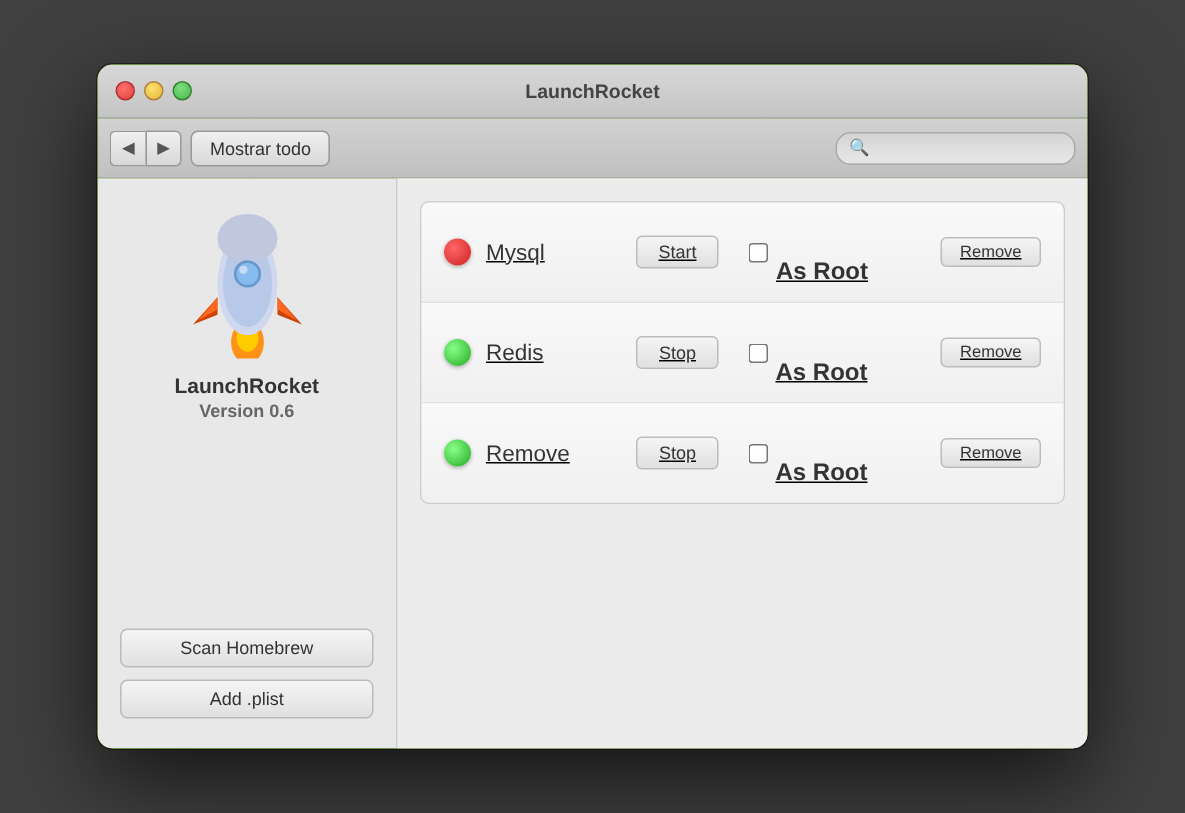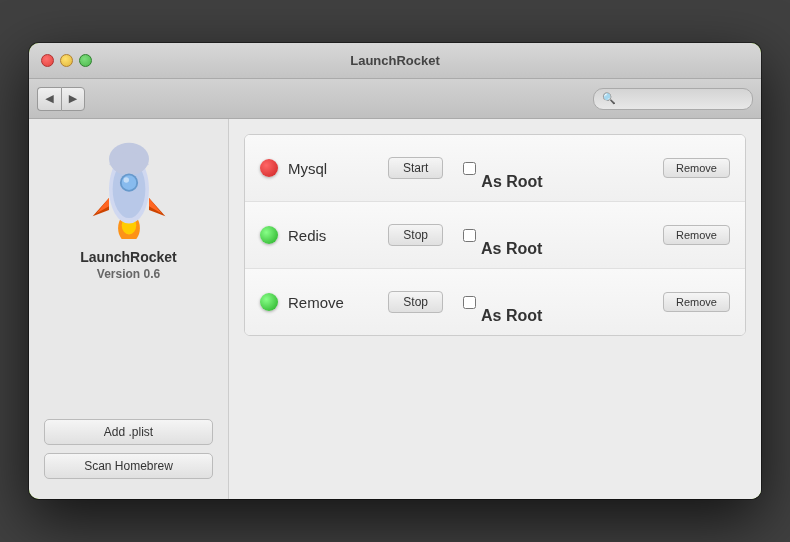--- a/index.html
+++ b/index.html
@@ -8,21 +8,21 @@
       background: #404040;
       display: flex;
       align-items: center;
       justify-content: center;
       width: 790px;
       height: 542px;
       font-family: -apple-system, "Helvetica Neue", Helvetica, sans-serif;
     }
 
     .window {
-      width: 732px;
+      width: 660px;
       background: #84cc16;
       border-radius: 10px;
       box-shadow: 0 20px 60px rgba(0,0,0,0.7), 0 0 0 1px rgba(0,0,0,0.4);
       overflow: hidden;
     }
 
     .titlebar {
       background: linear-gradient(to bottom, #d8d8d8, #c4c4c4);
       height: 36px;
       display: flex;
@@ -207,20 +207,21 @@
     }
 
     .service-list {
       display: flex;
       flex-direction: column;
       gap: 0;
       border: 1px solid #ccc;
       border-radius: 6px;
       overflow: hidden;
       background: white;
+      text-decoration: underline;
     }
 
     .service-row {
       display: flex;
       align-items: center;
       padding: 10px 15px;
       border-bottom: 1px solid #e0e0e0;
       gap: 10px;
       background: linear-gradient(to bottom, #f9f9f9, #f0f0f0);
     }
@@ -308,20 +309,21 @@
       <div class="traffic-light maximize"></div>
     </div>
     <span class="title">LaunchRocket</span>
   </div>
 
   <div class="toolbar">
     <div class="nav-btn-group">
       <div class="nav-btn">◀</div>
       <div class="nav-btn">▶</div>
     </div>
+    <button class="mostrar-btn">Mostrar todo</button>
     <div class="search-box">
       <span class="search-icon">🔍</span>
       <input class="search-input" type="text" style="">
     </div>
   </div>
 
   <div class="content">
 
     <div class="sidebar">
 
@@ -346,22 +348,22 @@
 
         <path d="M28 65 L14 82 L28 74 Z" fill="#ff6622"></path>
 
         <path d="M72 65 L86 82 L72 74 Z" fill="#ff6622"></path>
       </svg>
 
       <span class="app-name">LaunchRocket</span>
       <span class="app-version">Version 0.6</span>
 
       <div class="sidebar-buttons">
+        <button class="sidebar-btn">Scan Homebrew</button>
         <button class="sidebar-btn">Add .plist</button>
-        <button class="sidebar-btn">Scan Homebrew</button>
       </div>
     </div>
 
     <div class="main">
       <div class="service-list">
 
         <div class="service-row">
           <div class="status-dot red"></div>
           <span class="service-name">Mysql</span>
           <button class="action-btn">Start</button>

